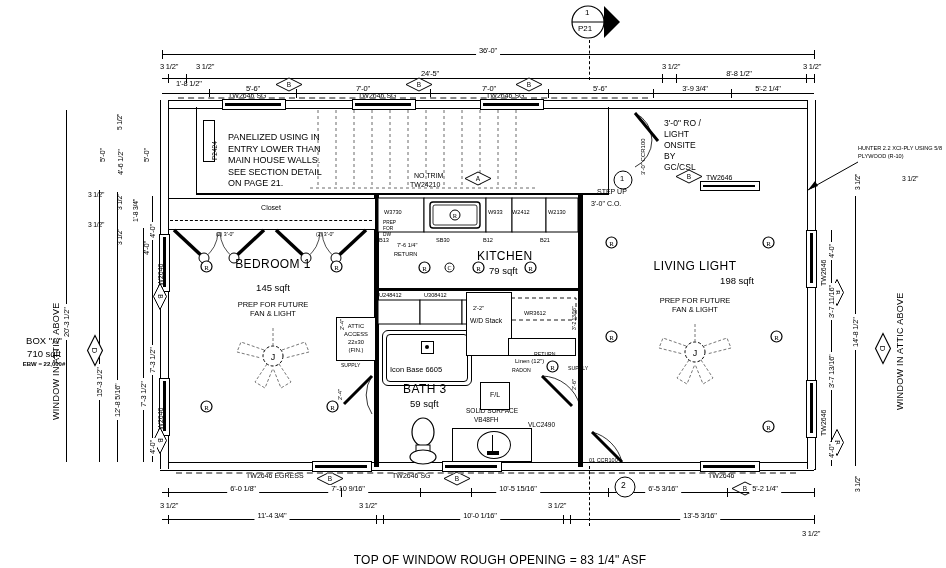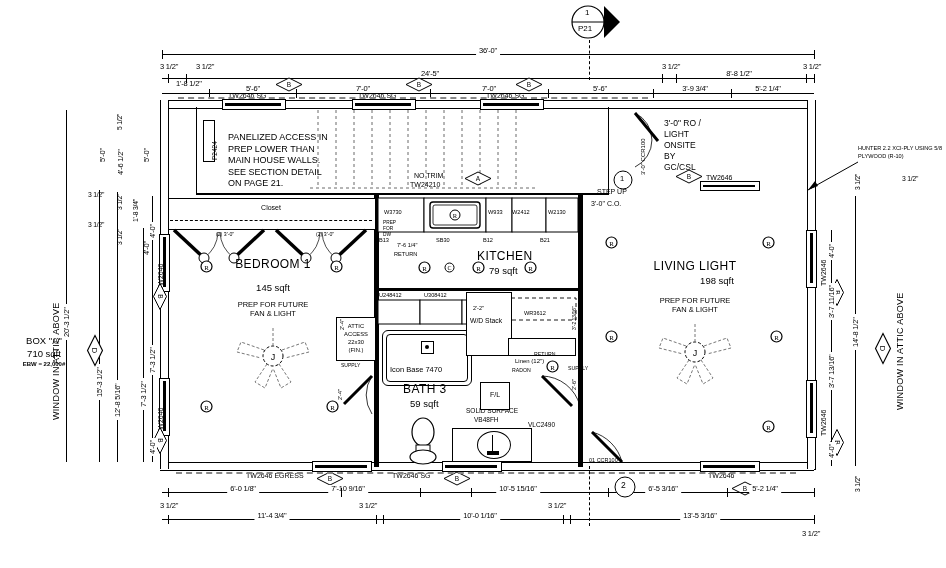--- a/index.html
+++ b/index.html
@@ -140,22 +140,22 @@
         <line x1="152" y1="0" x2="152" y2="78"></line>
           <line x1="170" y1="0" x2="170" y2="78"></line>
         <line x1="188" y1="0" x2="188" y2="78"></line>
           <line x1="206" y1="0" x2="206" y2="78"></line>
         <line x1="0" y1="78" x2="228" y2="78"></line>
       </g>
     </svg>
   </div>
 
   <div class="abs note" style="left:228px;top:132px;width:160px;">
-    <div>PANELIZED ACCESS IN</div>
-    <div>PREP LOWER THAN</div>
+    <div>PANELIZED USING IN</div>
+    <div>ENTRY LOWER THAN</div>
     <div>MAIN HOUSE WALLS.</div>
     <div>SEE SECTION DETAIL</div>
     <div>ON PAGE 21.</div>
   </div>
 
   <div class="abs" style="left:203px;top:120px;width:10px;height:40px;background:#fff;border:1.2px solid #000;"></div>
   <span class="t tiny rot" style="left:212px;top:160px;font-size:6.5px;">P2424</span>
 
   <div class="ln v" style="left:196px;top:107px;height:88px;"></div>
   <div class="ln h" style="left:196px;top:193px;width:412px;height:2px;"></div>
@@ -382,21 +382,21 @@
   </div>
   <span class="t cab" style="left:524px;top:311px;">WR3612</span>
   <span class="t cab rot" style="left:572px;top:330px;font-size:5px;">3'-2 13/16"</span>
 
   <div class="abs" style="left:382px;top:330px;width:88px;height:54px;background:#fff;border:1.5px solid #000;border-radius:6px;">
     <div style="position:absolute;left:3px;top:3px;right:3px;bottom:3px;border:1px solid #000;border-radius:4px;"></div>
     <div style="position:absolute;left:38px;top:10px;width:11px;height:11px;border:1px solid #000;">
       <div style="position:absolute;left:3px;top:3px;width:4px;height:4px;border-radius:50%;background:#000;"></div>
     </div>
   </div>
-  <span class="t" style="left:390px;top:366px;font-size:7.5px;">Icon Base 7470</span>
+  <span class="t" style="left:390px;top:366px;font-size:7.5px;">Icon Base 6605</span>
 
   <span class="t roomname" style="left:403px;top:383px;">BATH 3</span>
   <span class="t roomsq" style="left:410px;top:399px;">59 sqft</span>
 
   <div class="abs" style="left:406px;top:417px;">
     <svg width="34" height="48" viewBox="0 0 34 48">
       <ellipse cx="17" cy="15" rx="11" ry="14" fill="#fff" stroke="#000" stroke-width="1.2"></ellipse>
       <rect x="10" y="28" width="14" height="9" fill="#fff" stroke="#000" stroke-width="1"></rect>
       <ellipse cx="17" cy="40" rx="13" ry="7" fill="#fff" stroke="#000" stroke-width="1.2"></ellipse>
     </svg>
@@ -441,21 +441,21 @@
 
   <div class="abs" style="left:580px;top:420px;width:46px;height:48px;">
     <svg width="46" height="48" viewBox="0 0 46 48">
       <line x1="42" y1="42" x2="12" y2="12" stroke="#000" stroke-width="3"></line>
       <path d="M42 42 A42 42 0 0 0 12 12" fill="none" stroke="#000" stroke-width="0.8"></path>
     </svg>
   </div>
   <span class="t cab" style="left:589px;top:458px;font-size:5.5px;">01 CCR100</span>
 
   <span class="t roomname ctr" style="left:695px;top:260px;">LIVING LIGHT</span>
-  <span class="t roomsq ctr" style="left:717px;top:276px;text-align:center;">198 sqft</span>
+  <span class="t roomsq ctr" style="left:737px;top:276px;text-align:center;">198 sqft</span>
   <span class="t ctr" style="left:695px;top:297px;font-size:7.5px;">PREP FOR FUTURE</span>
   <span class="t ctr" style="left:695px;top:306px;font-size:7.5px;">FAN &amp; LIGHT</span>
 
   <div class="abs" style="left:655px;top:316px;">
     <svg width="80" height="72" viewBox="0 0 80 72">
       <circle cx="40" cy="36" r="10" fill="#fff" stroke="#000" stroke-width="1" stroke-dasharray="3,2"></circle>
       <text x="40" y="40" font-size="9" text-anchor="middle" font-family="Liberation Sans">J</text>
       <g stroke="#777" stroke-width="1" stroke-dasharray="3,2" fill="none">
         <path d="M40 26 L40 8"></path>
         <path d="M31 30 L8 22 L4 32 L28 38"></path>
@@ -664,18 +664,19 @@
   <div class="ln v" style="left:814px;top:515px;height:9px;"></div>
 
   <div class="abs" style="left:612px;top:476px;">
     <svg width="26" height="22" viewBox="0 0 26 22">
       <circle cx="13" cy="11" r="10" fill="#fff" stroke="#000" stroke-width="1"></circle>
     </svg>
     <span class="t" style="left:9px;top:5px;font-size:8.5px;">2</span>
   </div>
   <div class="dashv" style="left:589px;top:466px;height:60px;"></div>
 
+  <span class="t ctr" style="left:500px;top:554px;font-size:12px;letter-spacing:.2px;">TOP OF WINDOW ROUGH OPENING = 83 1/4" ASF</span>
 
   <span class="t dimtxt sm" style="left:88px;top:192px;">3 1/2"</span>
   <span class="t dimtxt sm" style="left:88px;top:222px;">3 1/2"</span>
   <span class="t dimtxt sm" style="left:902px;top:176px;">3 1/2"</span>
 
 </div>
 
 </body></html>

